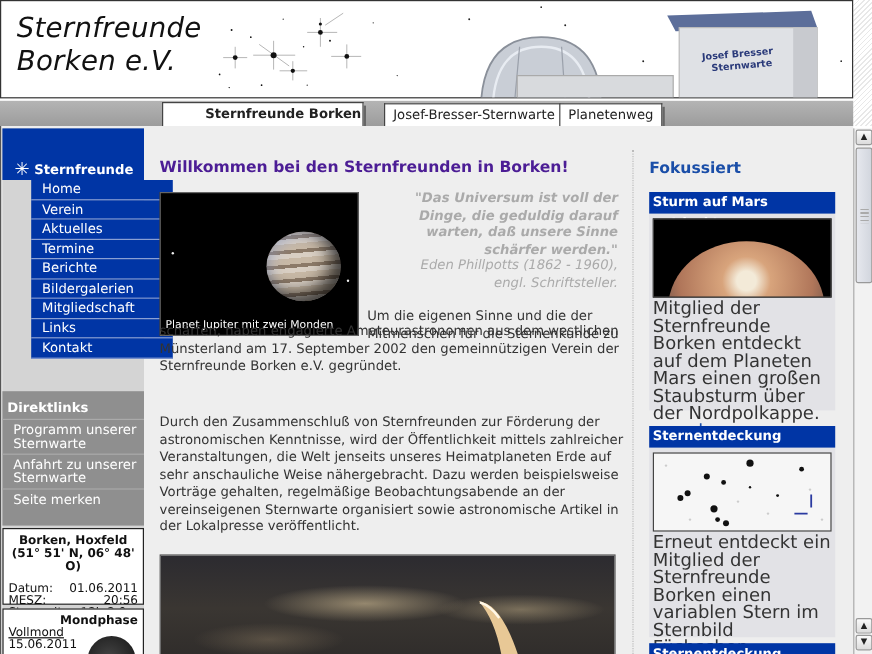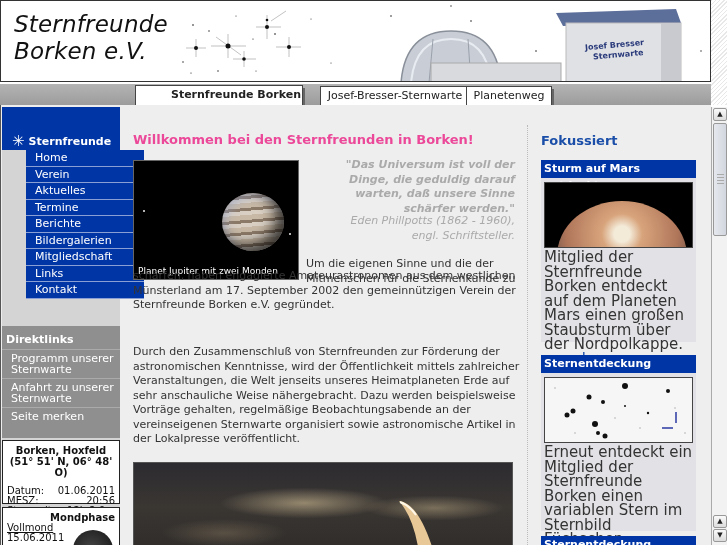--- a/index.html
+++ b/index.html
@@ -107,21 +107,21 @@
     position: absolute; left: 2px; width: 118px;
     background: #fff; border: 1px solid #222;
     font-size: 10px; color: #111;
   }
   .infobox.loc { top: 440px; height: 64px; }
   .infobox.moon { top: 507px; height: 40px; }
   .ib-title { text-align: center; font-weight: bold; line-height: 11px; font-size: 10px; }
   .ib-row { display: flex; justify-content: space-between; padding: 0 4px; line-height: 10px; font-size: 10px; }
   .welcome {
     position: absolute; left: 133px; top: 132px;
-    color: #ec4899; font-weight: bold; font-size: 13px;
+    color: #4c1d95; font-weight: bold; font-size: 13px;
   }
   .jupiter {
     position: absolute; left: 133px; top: 160px; width: 166px; height: 120px;
     background: #000; border: 1px solid #666;
     overflow: hidden;
   }
   .jupiter-caption {
     position: absolute; left: 4px; bottom: 3px; color: #fff; font-size: 9px;
   }
   .quote {

